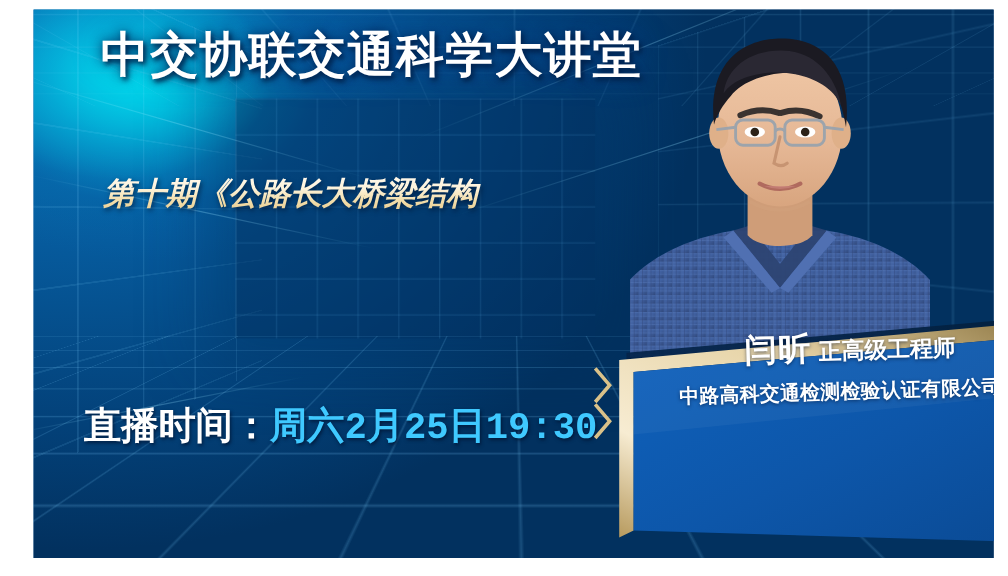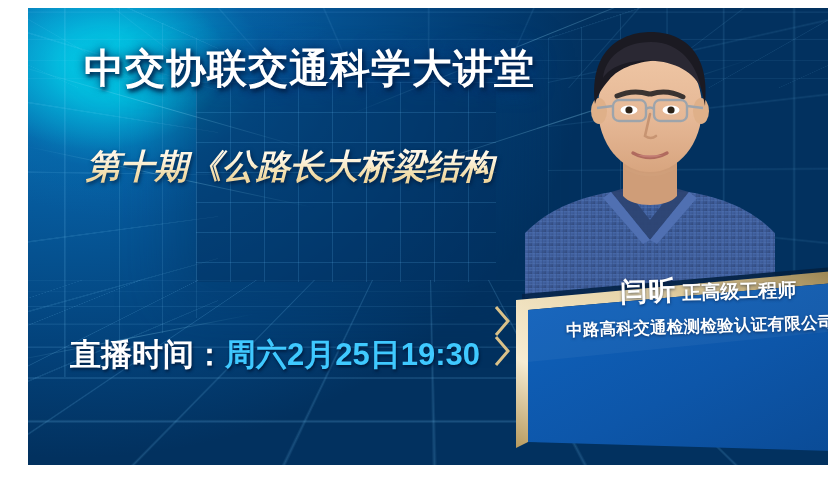--- a/index.html
+++ b/index.html
@@ -91,50 +91,50 @@
 
   
   .portrait{
     position:absolute; left:497px; top:0px; width:250px; height:290px;
     overflow:hidden;
   }
   .p-svg{position:absolute;left:0;top:0;}
 
   
   .headline{
-    position:absolute; left:56px; top:33px;
+    position:absolute; left:56px; top:10px;
     font-size:40px; font-weight:700; letter-spacing:1px;
     color:#ffffff;
     text-shadow:0 0 10px rgba(0,40,90,.95), 2px 3px 4px rgba(0,25,60,.9), 0 0 22px rgba(0,80,160,.8);
     white-space:nowrap;
   }
 
   
   .subtitle{
     position:absolute; left:58px; top:136px;
     width:520px;
-    font-size:34px; font-weight:600; font-style:italic;
+    font-size:26px; font-weight:600; font-style:italic;
     line-height:1.38;
     letter-spacing:0px;
     background:linear-gradient(180deg,#fffaf0 0%,#fdf3dc 35%,#f3dfae 62%,#e8c887 100%);
     -webkit-background-clip:text;background-clip:text;
     color:transparent;
     -webkit-text-fill-color:transparent;
     filter:drop-shadow(1px 2px 2px rgba(0,20,50,.75));
     white-space:nowrap;
-    font-family:Liberation Serif, serif;
   }
   .subtitle .l2{display:block;}
 
   
   .livetime{
     position:absolute; left:42px; top:326px;
     font-size:31px; font-weight:700;
     white-space:nowrap;
     text-shadow:1px 2px 3px rgba(0,20,50,.8);
+    font-family:Liberation Mono, monospace;
   }
   .livetime .lbl{color:#ffffff;}
   .livetime .val{color:#3fc9ff;}
 
   
   .panel-wrap{position:absolute;left:470px;top:250px;width:370px;height:230px;}
   .panel-svg{position:absolute;left:0;top:0;}
   .panel-text{
     position:absolute; left:28px; top:24px; width:342px;
     text-align:center;

